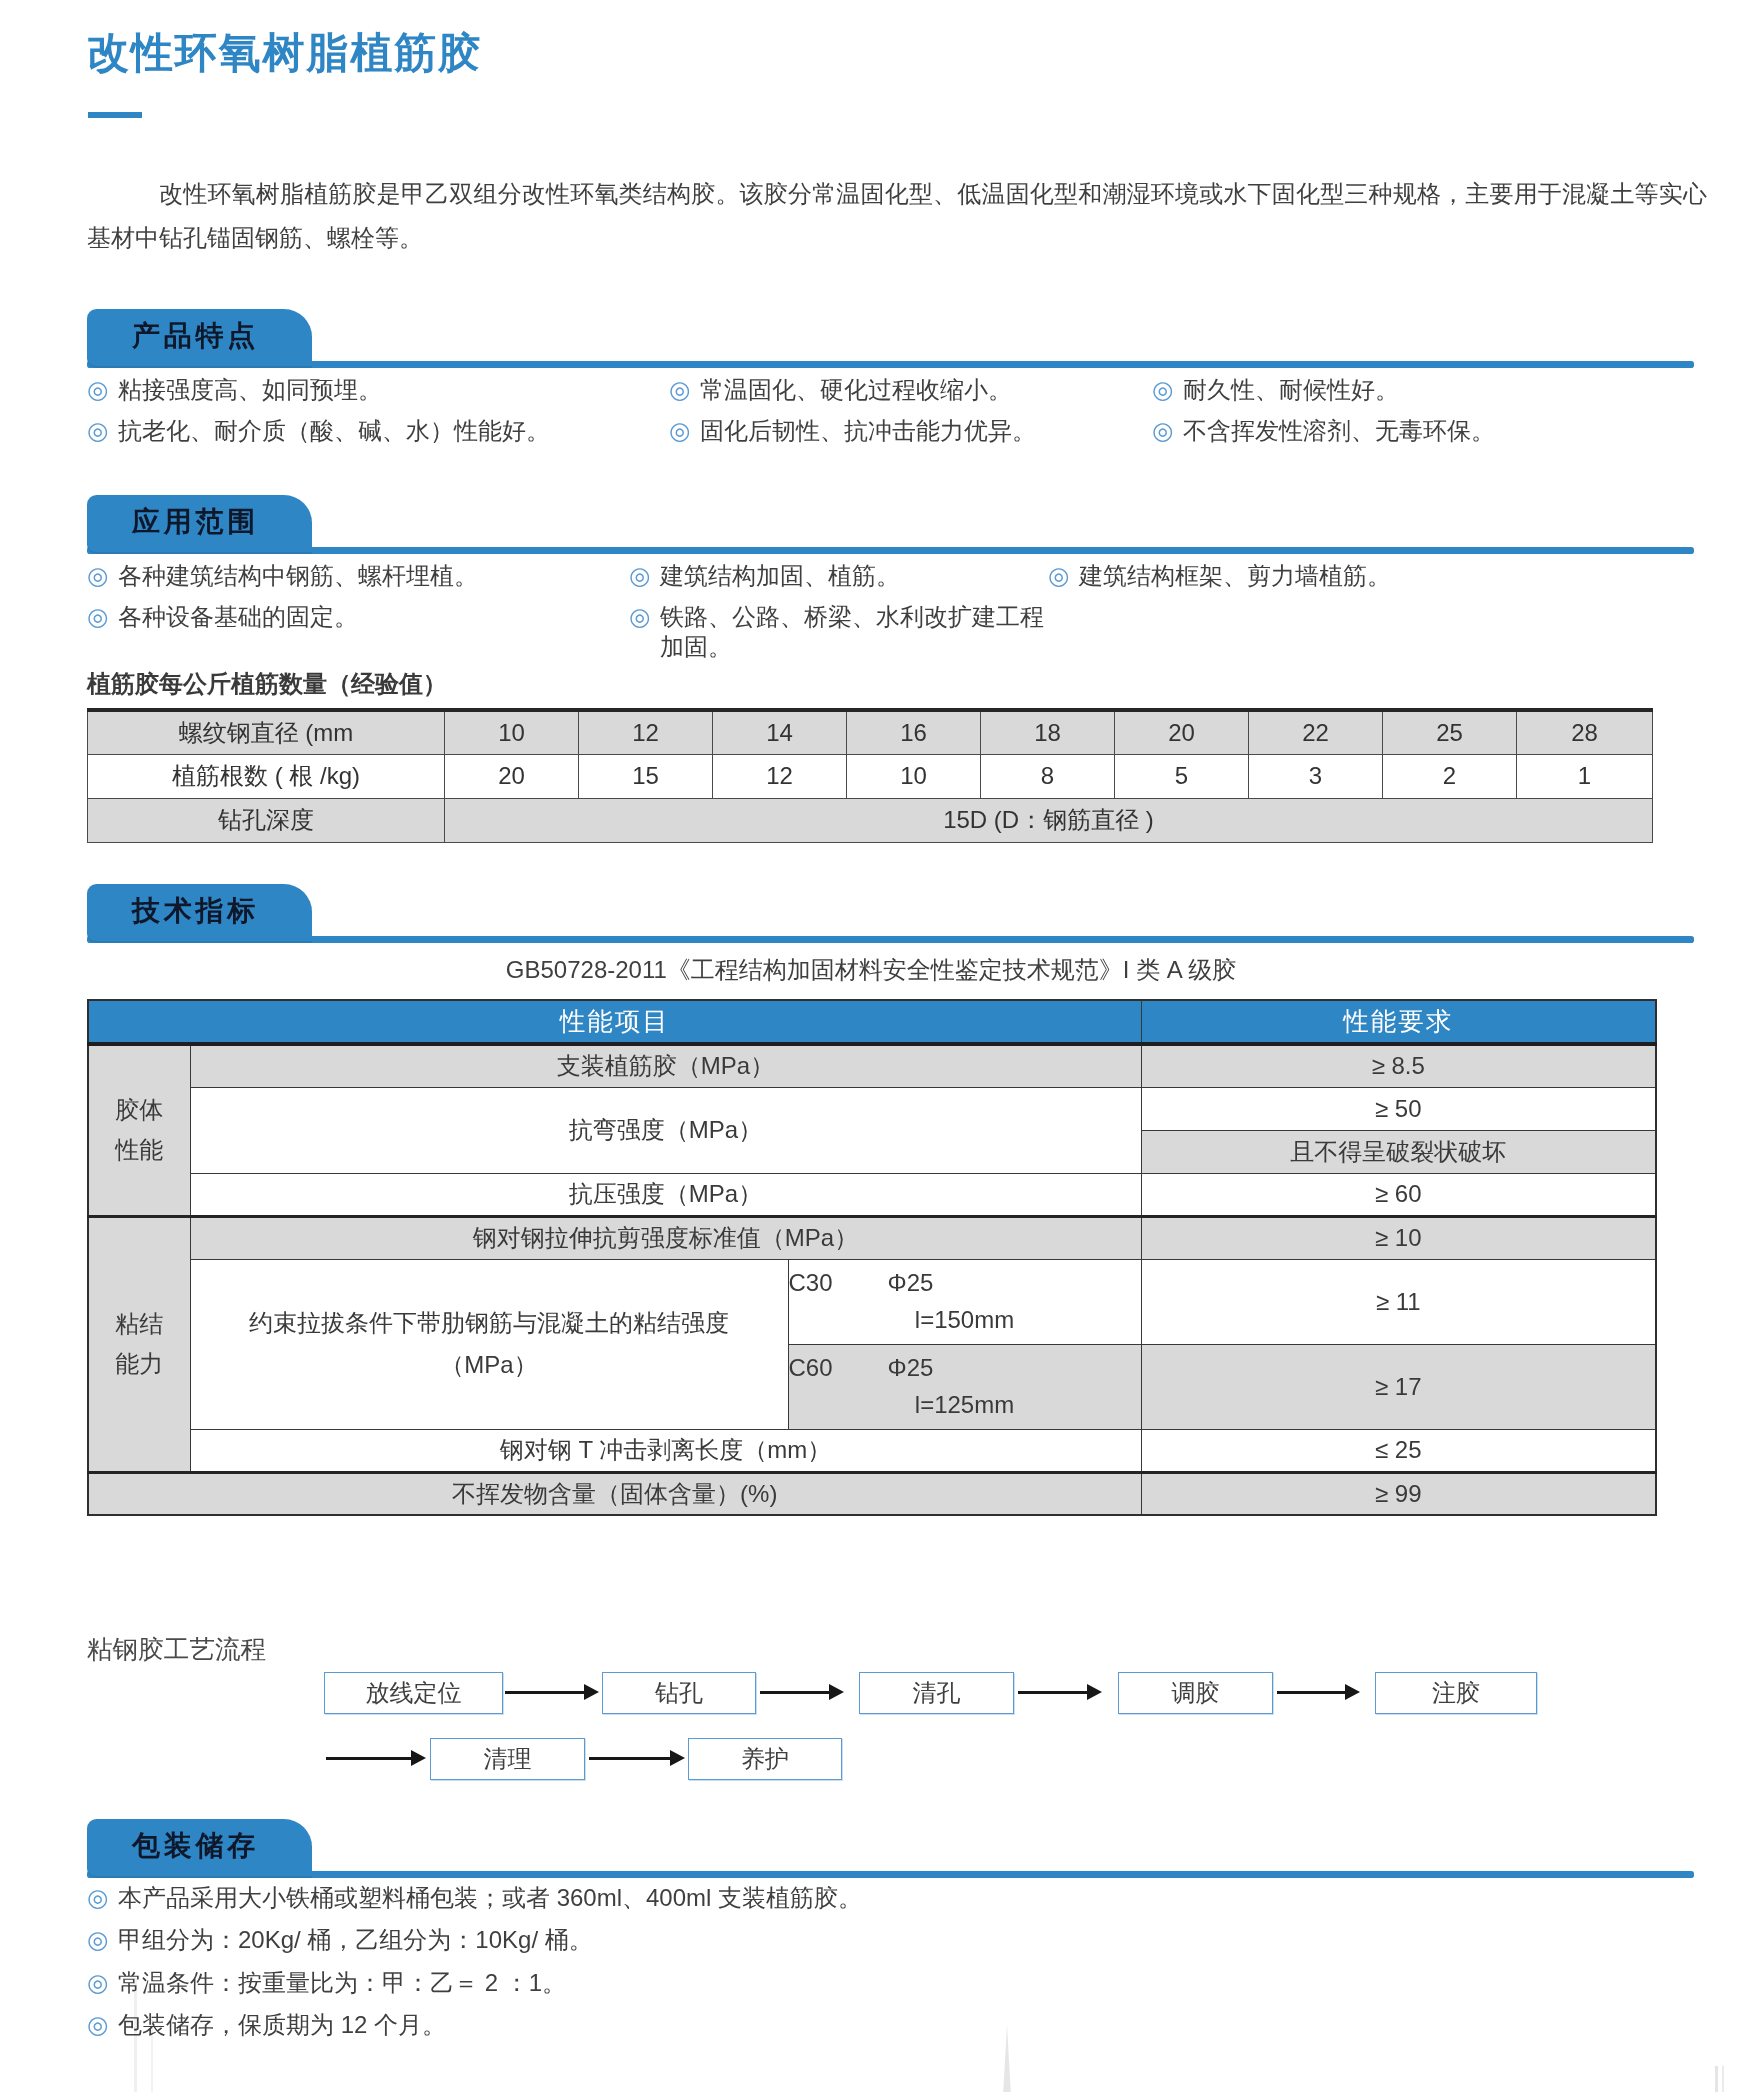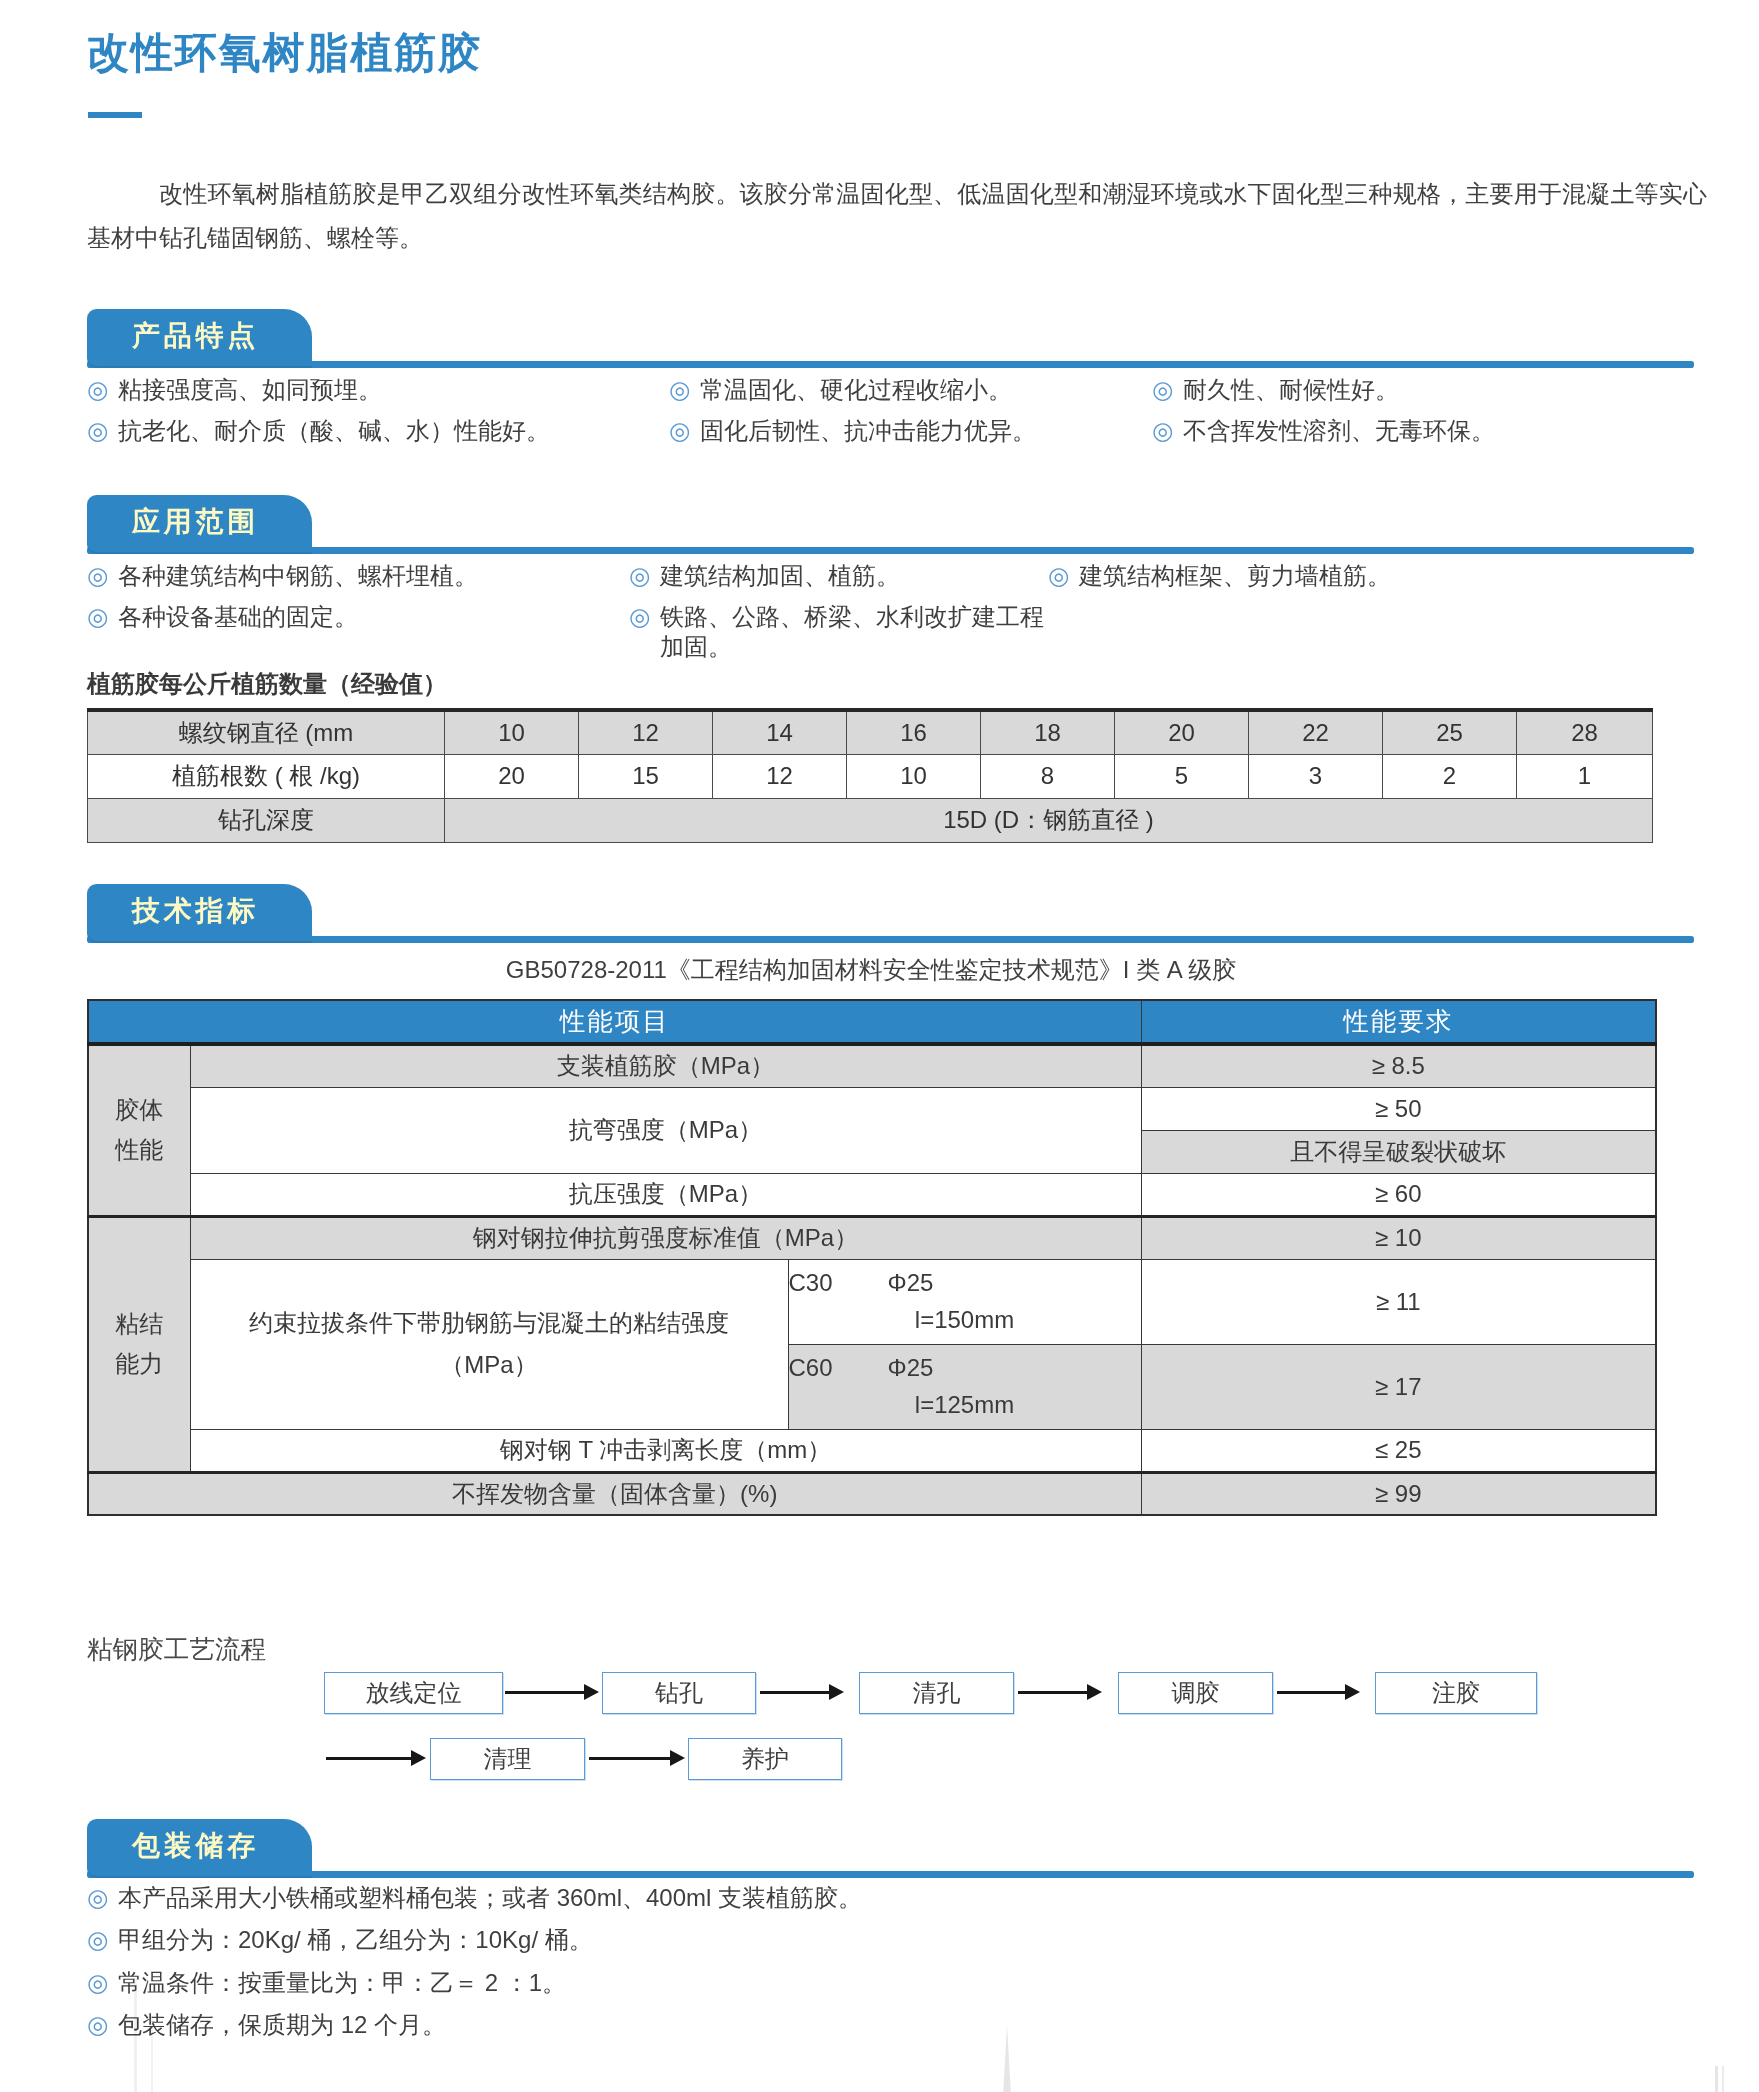--- a/index.html
+++ b/index.html
@@ -13,21 +13,21 @@
   #title-dash { left:88px; top:112px; width:54px; height:5.7px; background:#2e86c4; }
 
   
   #intro { left:87px; top:172px; width:1620px; font-size:24px; line-height:44px;
            text-align:justify; text-indent:72px; color:#3f3f3f; }
 
   
   .sec-header { left:87px; width:1607px; height:59px; }
   .sec-line { position:absolute; left:0; right:0; bottom:0; height:6.6px; background:#2e86c4; border-radius:2.8px; }
   .sec-tab { position:absolute; left:0; bottom:0; height:59px; min-width:225px;
-             background:#2e86c4; color:#fef9c3; font-size:28px; font-weight:bold; letter-spacing:3.8px;
+             background:#2e86c4; color:#0f172a; font-size:28px; font-weight:bold; letter-spacing:3.8px;
              display:flex; align-items:center; justify-content:center;
              padding:0 40px 5.7px 32px; border-radius:9.5px 28px 0 9.5px;
              box-shadow:inset 0 -1.9px 0 rgba(0,0,0,0.08); }
 
   
   .bullet-grid { display:grid; grid-row-gap:11.4px; font-size:24px; line-height:30px; }
   #features-grid { left:87px; top:375px; width:1609px; grid-template-columns:582px 483px auto; }
   #applications-grid { left:87px; top:561px; width:1609px; grid-template-columns:542px 419px auto; }
   .bullet-item { display:flex; align-items:flex-start; }
   .blt { color:#5b9bd5; font-size:24.6px; margin-right:9.5px; line-height:30px; }

